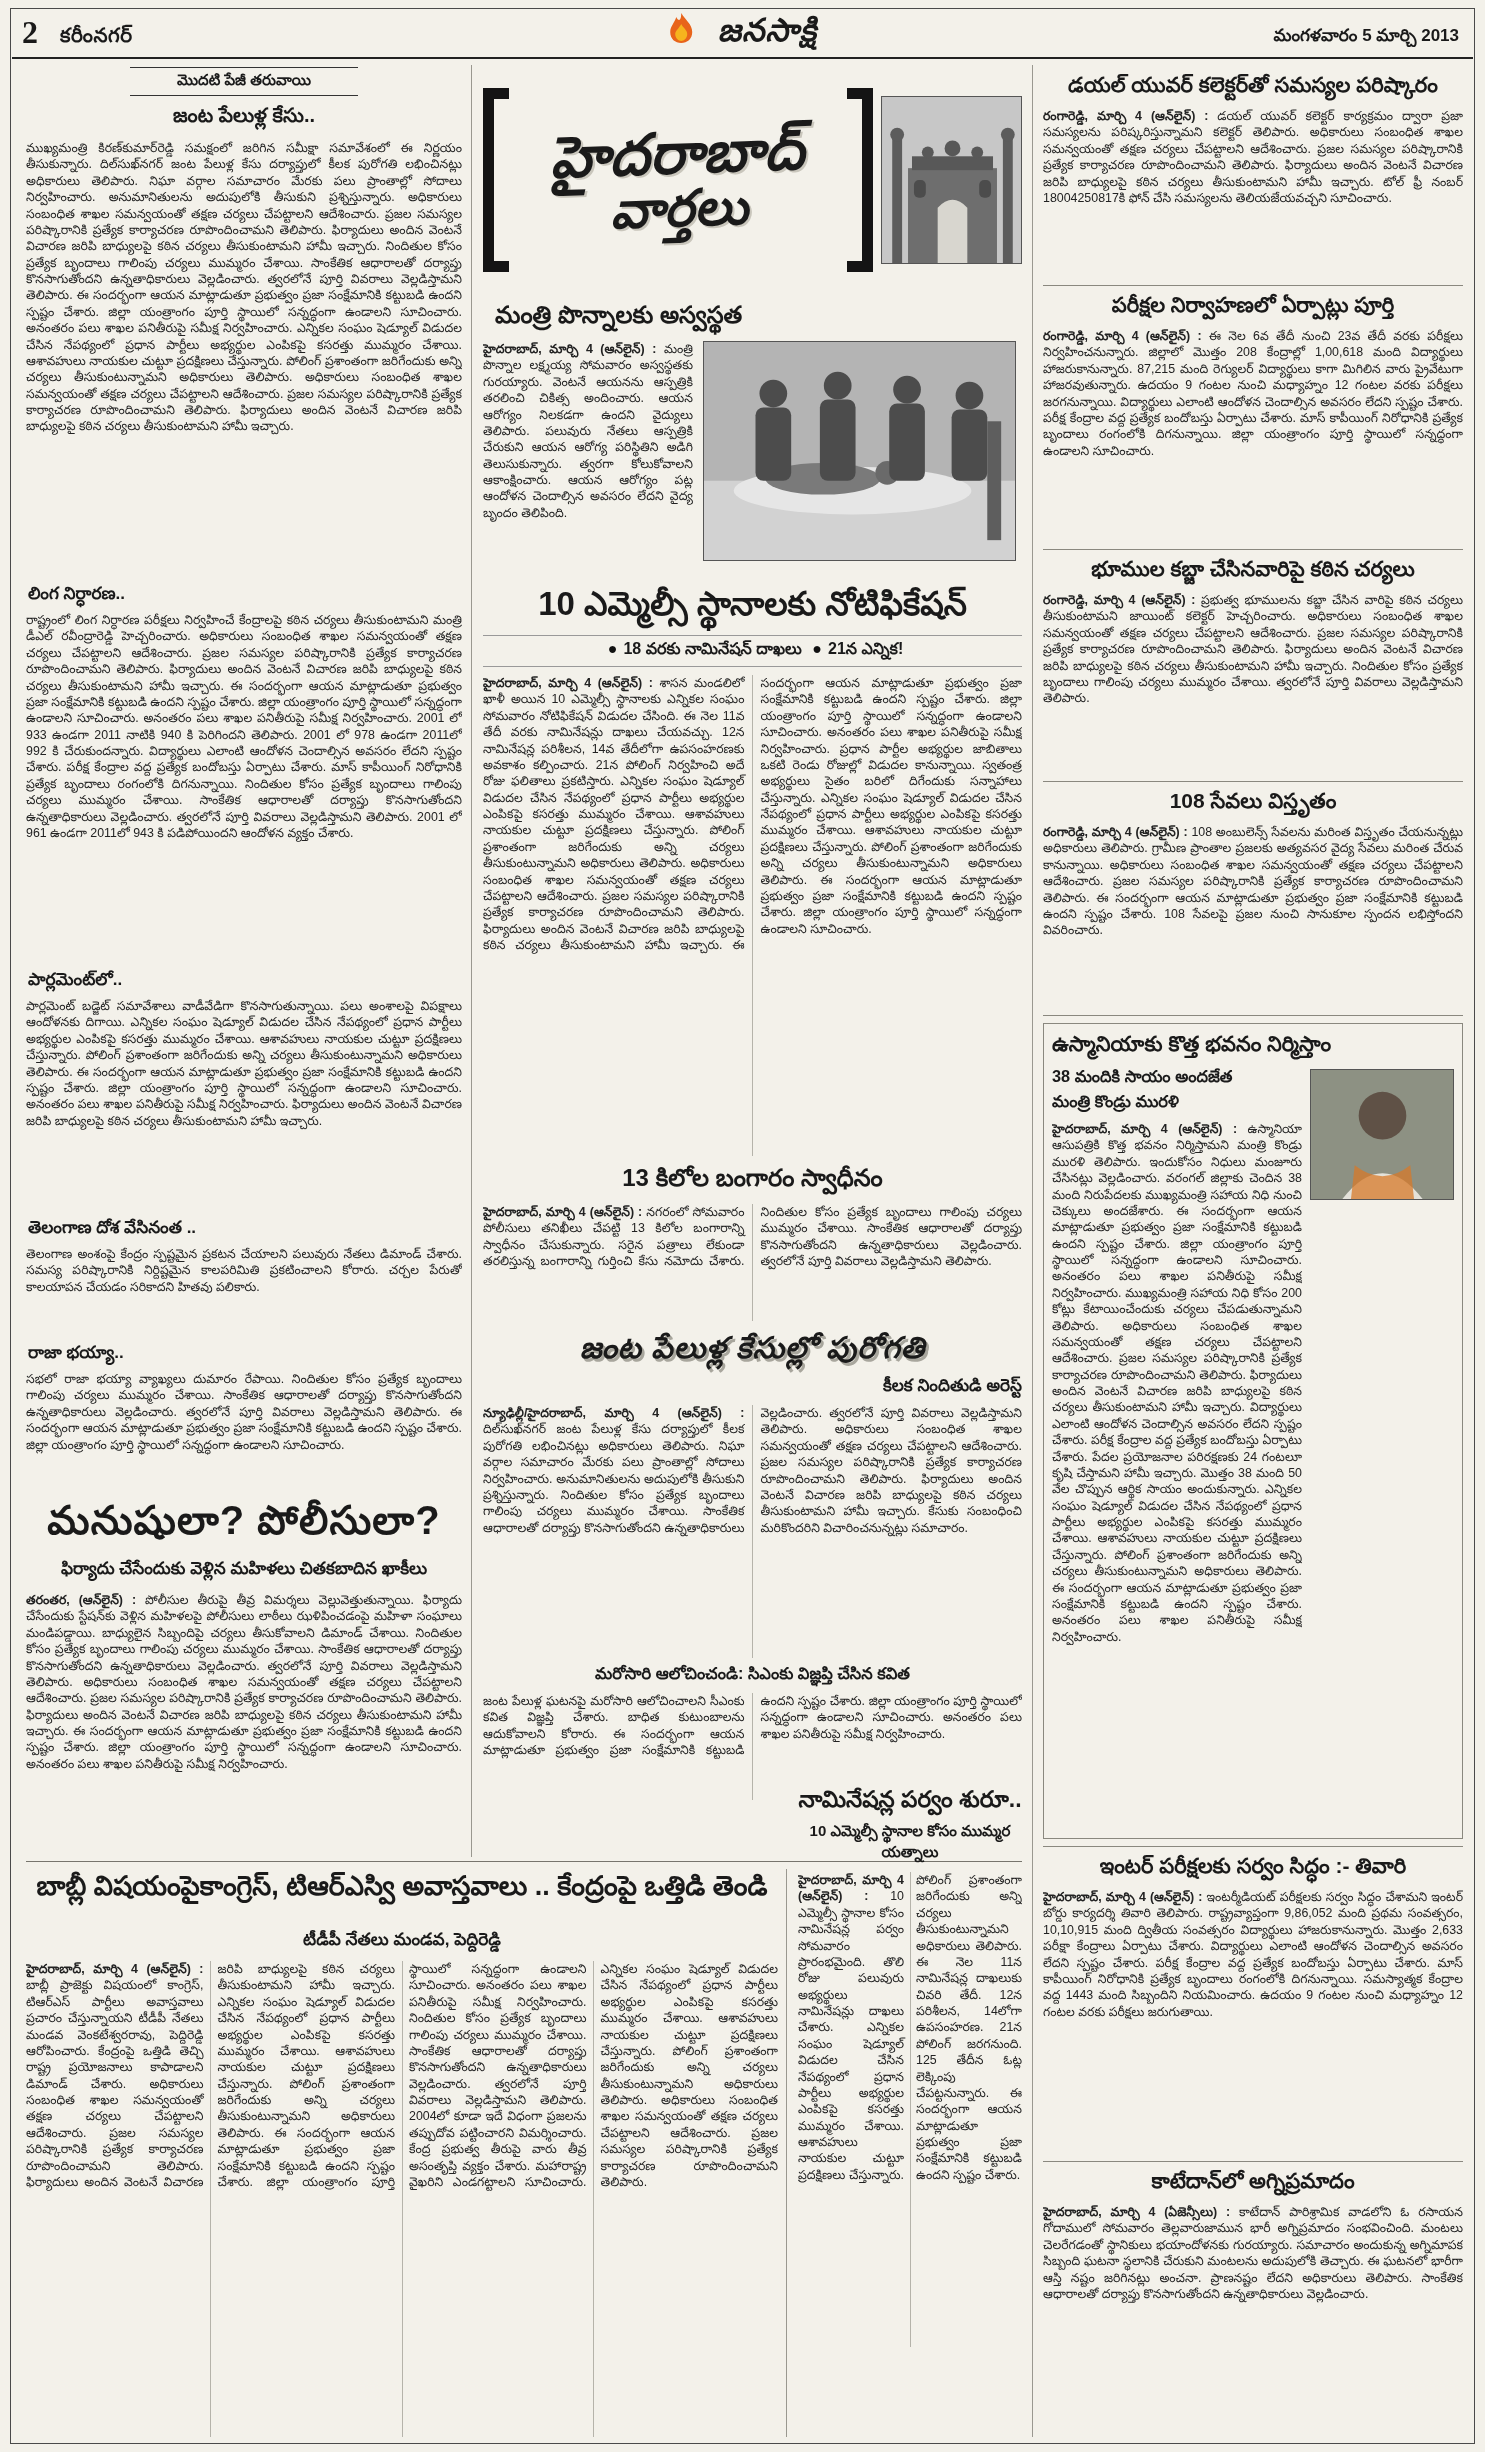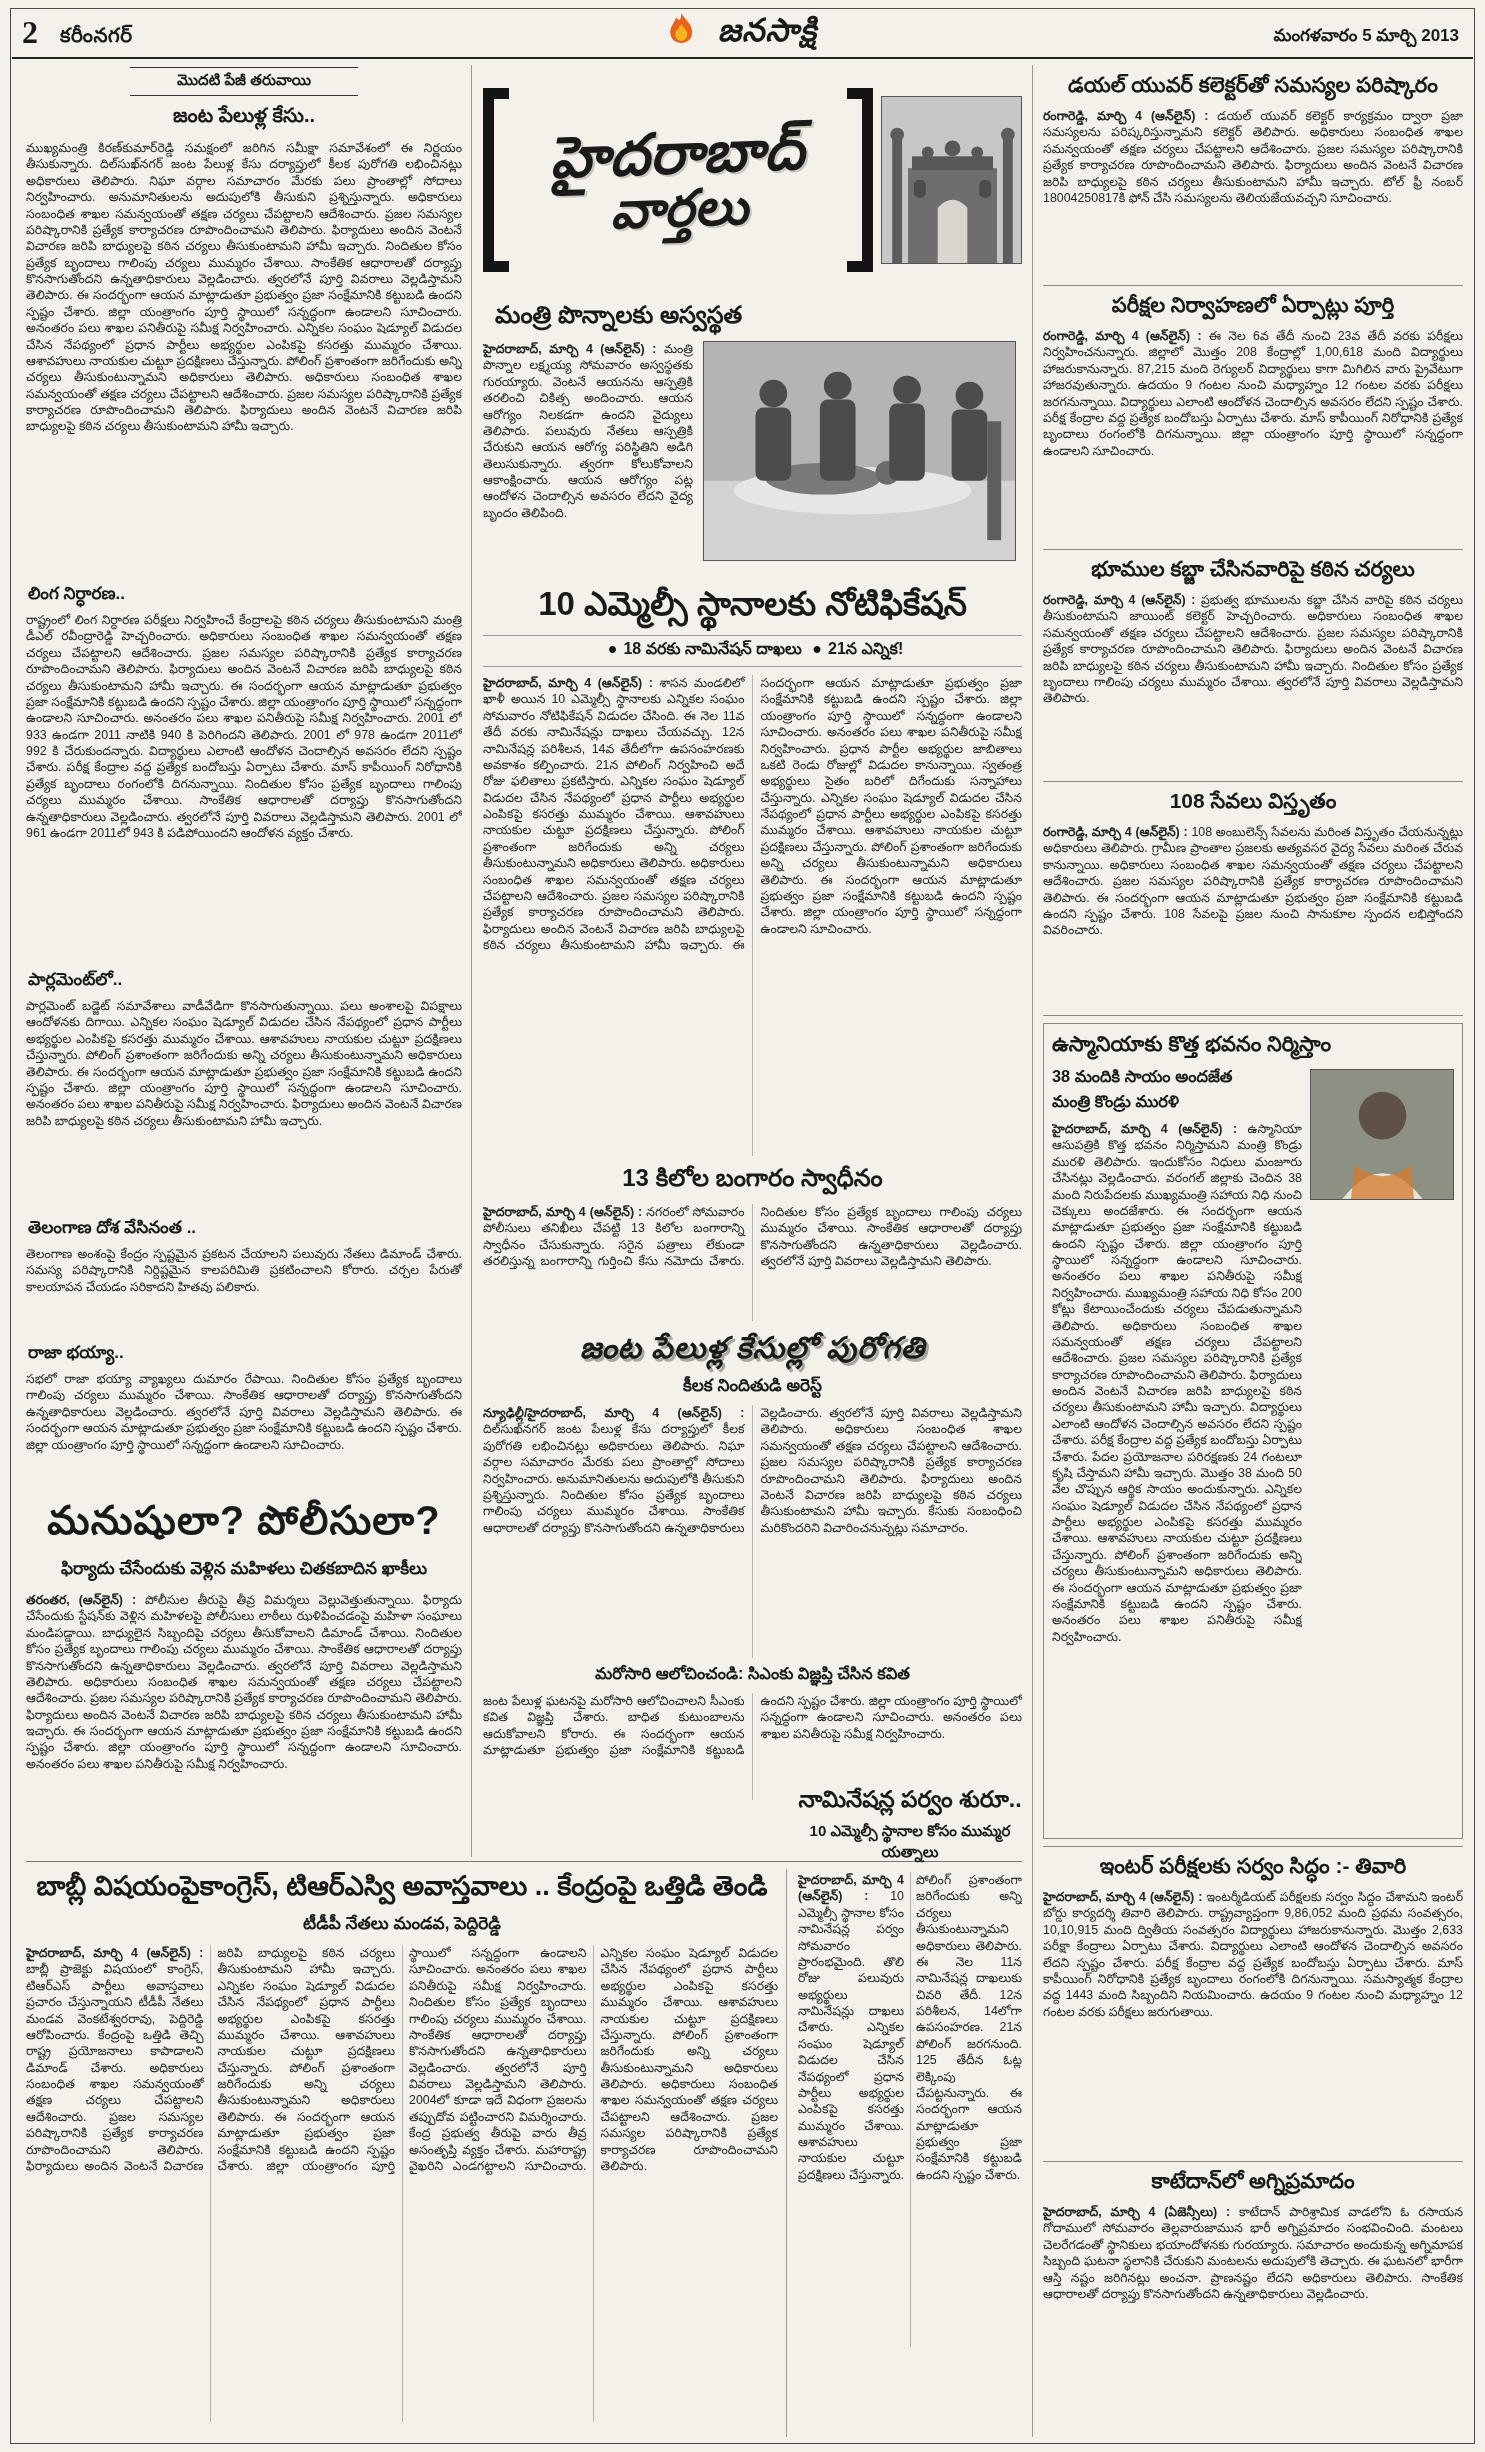--- a/index.html
+++ b/index.html
@@ -42,27 +42,27 @@
   .mast-script { flex:1; text-align:center; transform:rotate(-2deg); font-weight:bold; font-style:italic; }
   .mast-script .l1 { font-size:57px; line-height:1.0; text-shadow:2px 2px 0 #c9c6bc; }
   .mast-script .l2 { font-size:51px; line-height:1.05; text-shadow:2px 2px 0 #c9c6bc; }
   .photo { border:1px solid #555; background:#bdbdbd; overflow:hidden; }
 
   .mid-head-lg { text-align:center; font-size:33px; font-weight:bold; margin:10px 0 4px 0; }
   .mid-head { text-align:center; font-size:24px; font-weight:bold; margin:8px 0 6px 0; }
   .bullets { text-align:center; font-size:16px; font-weight:bold; border-top:1px solid #999; border-bottom:1px solid #999; padding:4px 0; margin-bottom:8px; }
   .bullets .dot { color:#111; margin:0 6px; }
   .stylized { text-align:center; font-size:30px; font-weight:bold; font-style:italic; letter-spacing:1px; text-shadow:2.5px 2.5px 0 #a8a69d; margin:10px 0 4px 0; }
-  .sub-center { text-align:center; font-size:17px; font-weight:bold; margin-bottom:6px; }
+  .sub-center { text-align:right; font-size:17px; font-weight:bold; margin-bottom:6px; }
 
   .r-head { text-align:center; font-size:21px; font-weight:bold; margin:6px 0; }
   .r-sub { font-size:16.3px; font-weight:bold; margin:2px 0; }
   .boxed { border:1px solid #8a887f; padding:8px; }
 
-  .bt-head { text-align:center; font-size:27px; font-weight:bold; margin-bottom:6px; }
+  .bt-head { text-align:center; font-size:27px; font-weight:bold; margin-bottom:22px; }
   .bt-sub { text-align:center; font-size:17px; font-weight:bold; margin-bottom:8px; }
   .nm-head { text-align:center; font-size:23px; font-weight:bold; margin-bottom:4px; }
   .nm-sub { text-align:center; font-size:15px; font-weight:bold; margin-bottom:8px; }
 </style>
 </head>
 <body>
 
 <div class="page">
   <div class="frame"></div>
 

